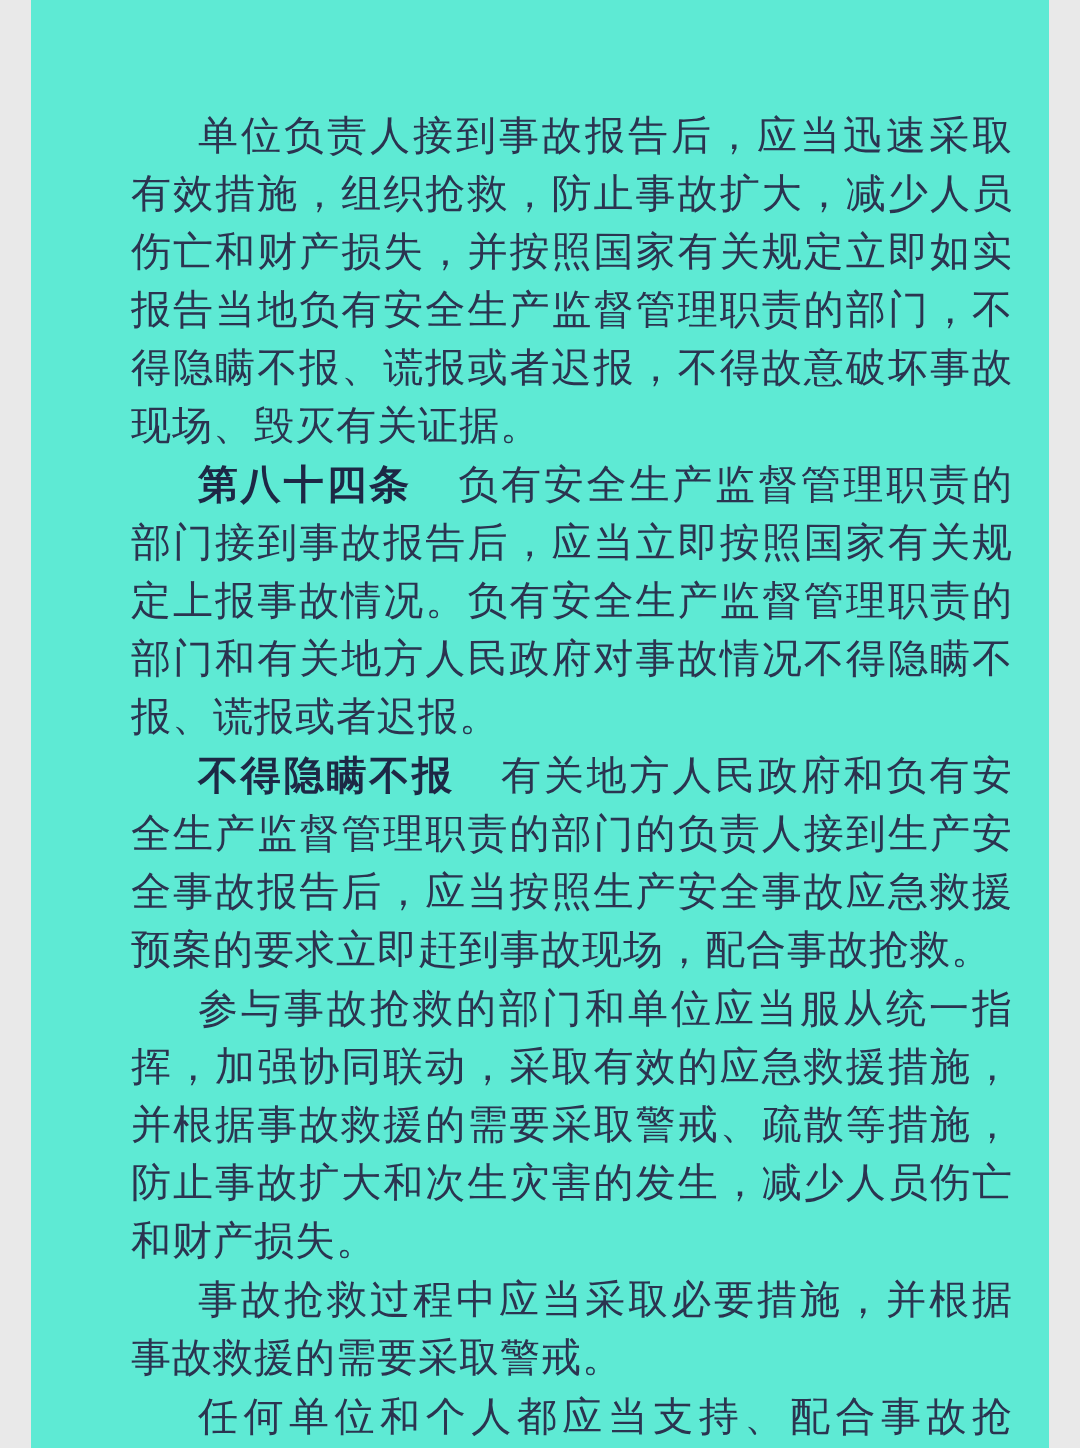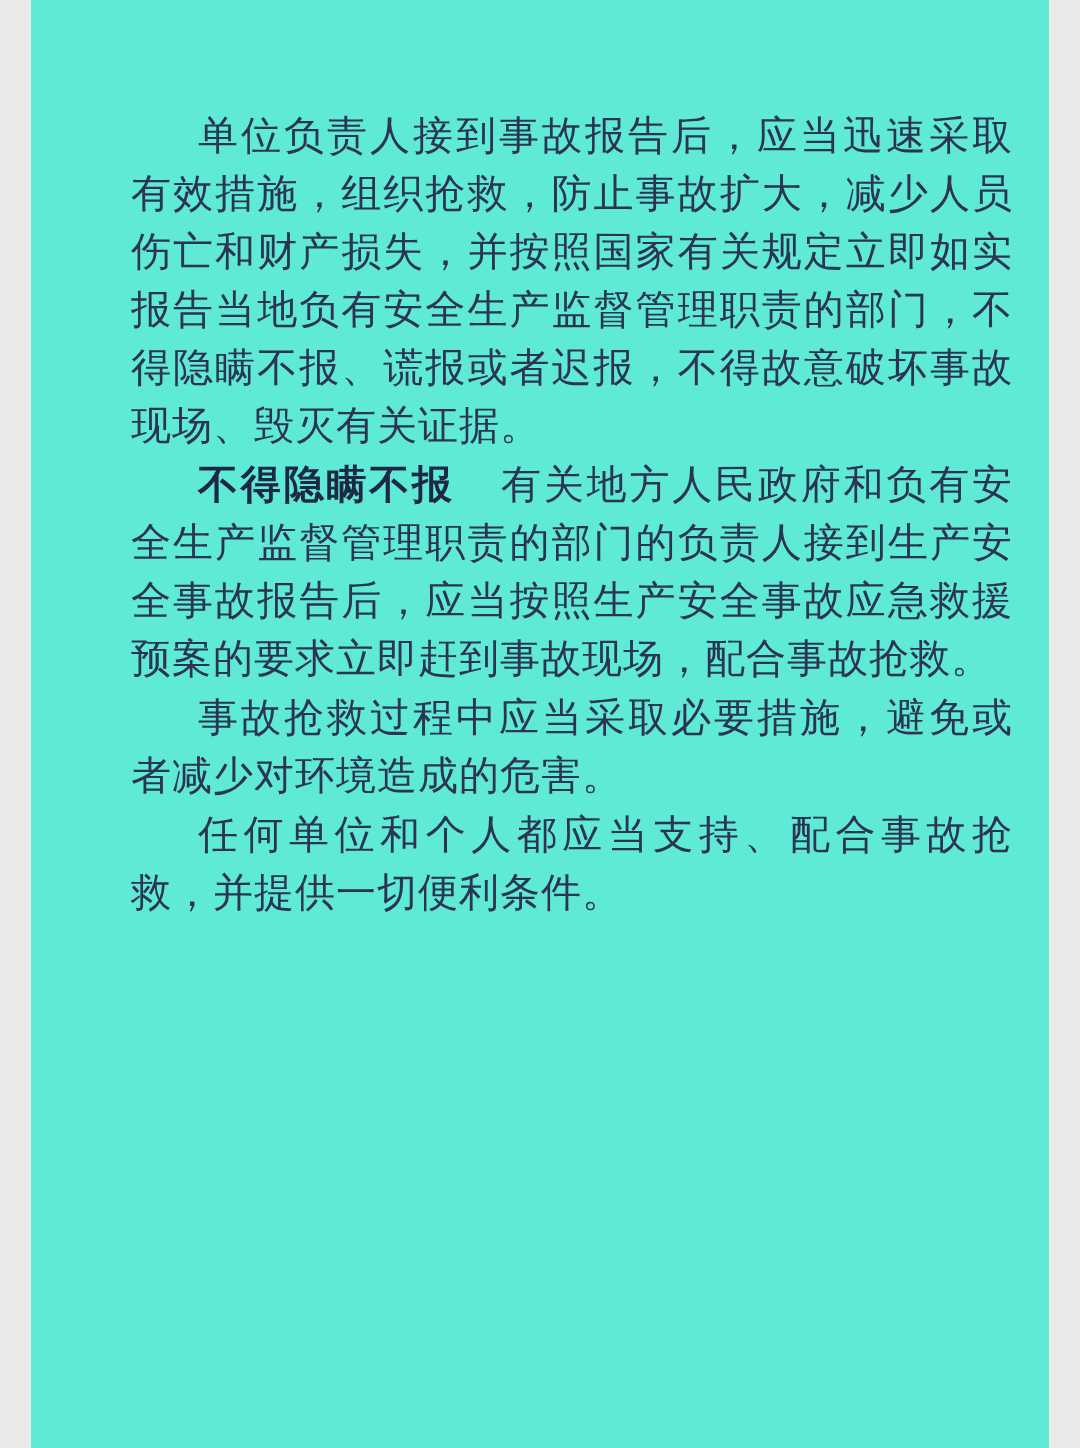--- a/index.html
+++ b/index.html
@@ -42,22 +42,24 @@
   }
 </style>
 </head>
 <body>
 
 <div class="page">
   <div class="doc-body">
 
     <p class="para"><span class="article-num"></span><span>单位负责人接到事故报告后，应当迅速采取有效措施，组织抢救，防止事故扩大，减少人员伤亡和财产损失，并按照国家有关规定立即如实报告当地负有安全生产监督管理职责的部门，不得隐瞒不报、谎报或者迟报，不得故意破坏事故现场、毁灭有关证据。</span></p>
 
+    <p class="para"><span class="article-num">第八十四条</span><span>负有安全生产监督管理职责的部门接到事故报告后，应当立即按照国家有关规定上报事故情况。负有安全生产监督管理职责的部门和有关地方人民政府对事故情况不得隐瞒不报、谎报或者迟报。</span></p>
 
     <p class="para"><span class="article-num">不得隐瞒不报</span><span>有关地方人民政府和负有安全生产监督管理职责的部门的负责人接到生产安全事故报告后，应当按照生产安全事故应急救援预案的要求立即赶到事故现场，配合事故抢救。</span></p>
 
+    <p class="para"><span class="article-num"></span><span>参与事故抢救的部门和单位应当服从统一指挥，加强协同联动，采取有效的应急救援措施，并根据事故救援的需要采取警戒、疏散等措施，防止事故扩大和次生灾害的发生，减少人员伤亡和财产损失。</span></p>
 
-    <p class="para"><span class="article-num"></span><span>事故抢救过程中应当采取必要措施，避免或者减少对环境造成的危害。</span></p>
+    <p class="para"><span class="article-num"></span><span>事故抢救过程中应当采取必要措施，并根据事故救援的需要采取警戒。</span></p>
 
     <p class="para"><span class="article-num"></span><span>任何单位和个人都应当支持、配合事故抢救，并提供一切便利条件。</span></p>
 
   </div>
 </div>
 
 </body></html>

